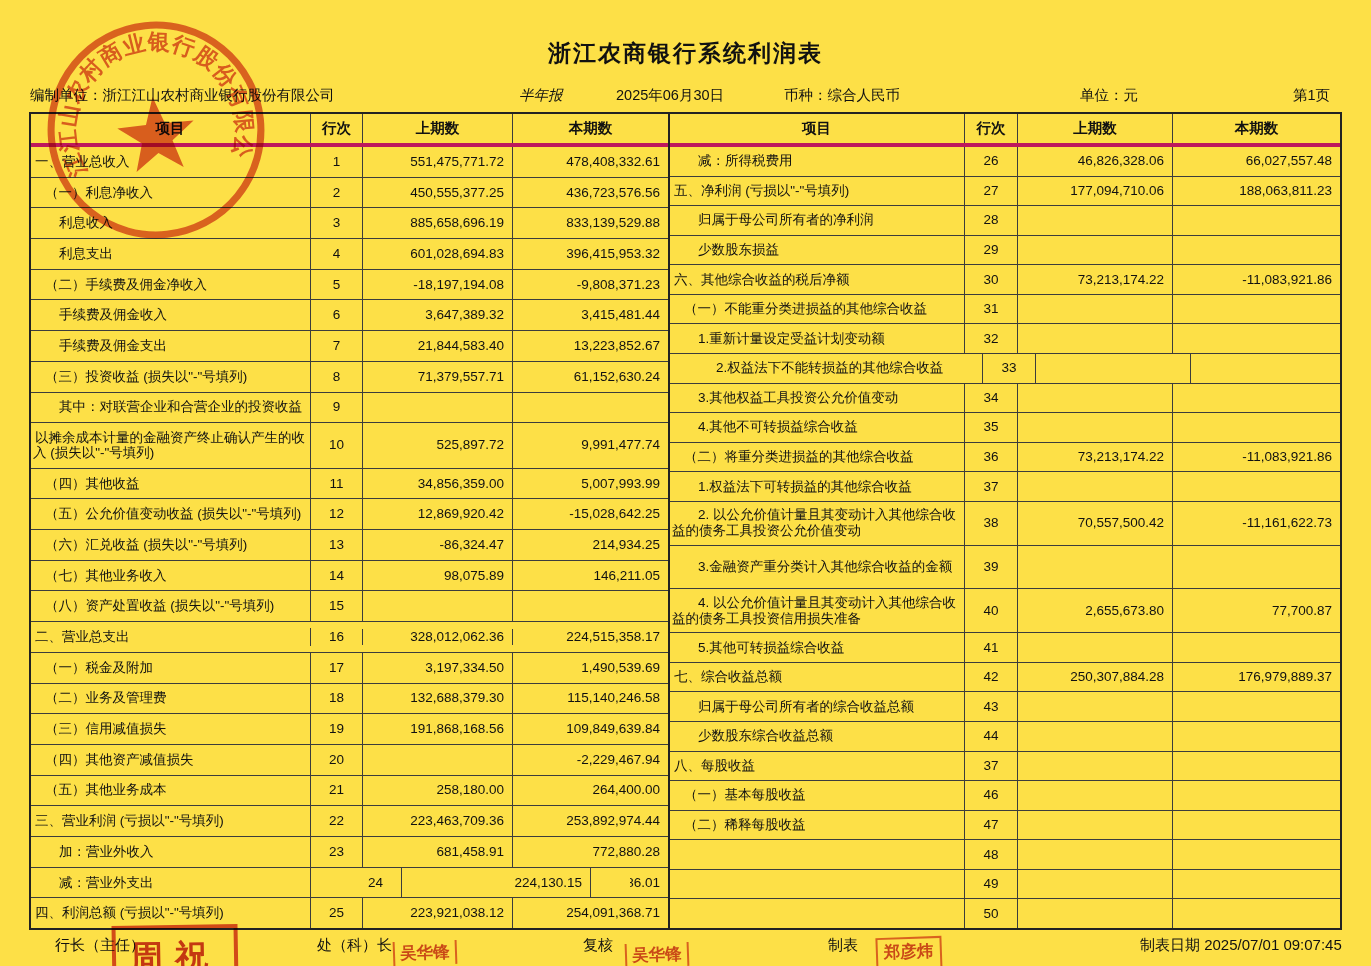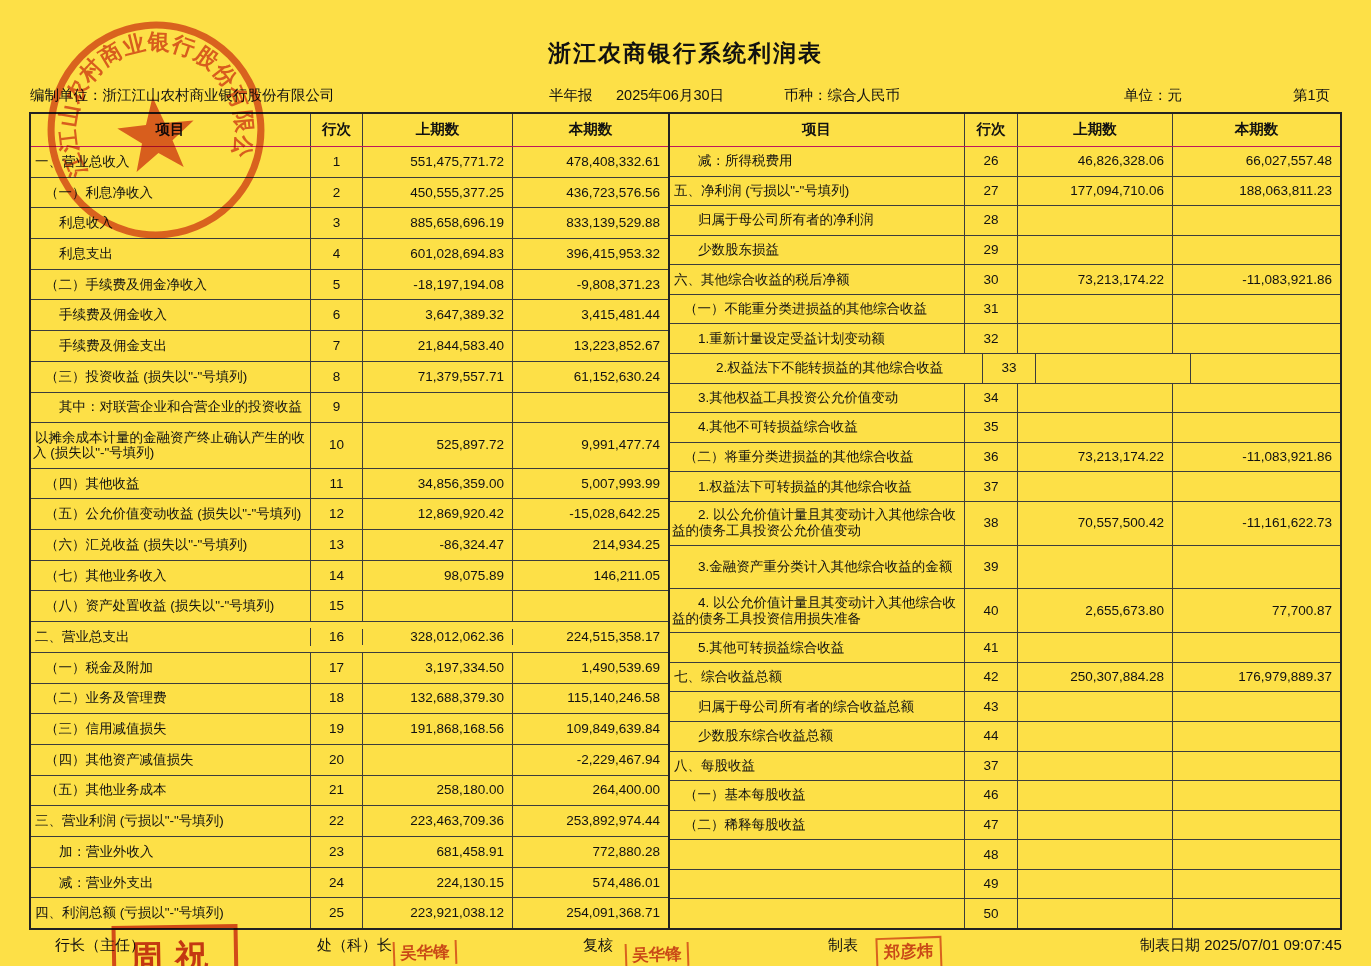--- a/index.html
+++ b/index.html
@@ -8,34 +8,34 @@
     position:relative; width:1371px; height:966px; background:#fde047;
     overflow:hidden; color:#111;
   }
   .doc-title {
     position:absolute; top:38px; left:0; width:100%;
     text-align:center; font-size:23px; font-weight:700; letter-spacing:2px;
   }
   .info-row { position:absolute; top:86px; left:0; width:100%; height:22px; font-size:14.5px; }
   .info-row span { position:absolute; white-space:nowrap; }
   .inf-unitname { left:30px; }
-  .inf-period   { left:549px; }
+  .inf-period   { left:519px;font-style:italic; }
   .inf-date     { left:616px; }
   .inf-currency { left:784px; }
-  .inf-unit     { left:1124px; }
+  .inf-unit     { left:1080px; }
   .inf-page     { left:1293px; }
 
   .ptable {
     position:absolute; left:29px; top:112px; width:1313px; height:818px;
     border:2px solid #222; display:flex; background:transparent;
   }
   .half { display:flex; flex-direction:column; height:100%; }
   .half-left  { width:639px; border-right:2px solid #222; }
   .half-right { flex:1; }
-  .thead { display:flex; height:33px; border-bottom:1px solid #be185d; flex:0 0 33px;justify-content:flex-end; }
+  .thead { display:flex; height:33px; border-bottom:4px solid #be185d; flex:0 0 33px;justify-content:flex-end; }
   .tbody { flex:1; display:flex; flex-direction:column; }
   .trow { display:flex; flex-basis:0; min-height:0; border-bottom:1px solid #3c3c3c; }
   .tbody .trow:last-child { border-bottom:none; }
   .tcell {
     display:flex; align-items:center; border-right:1px solid #3c3c3c;
     font-size:13.5px; line-height:1.18; overflow:hidden;
   }
   .tcell:last-child { border-right:none; }
   .hcell { justify-content:center; font-weight:600; font-size:14.5px; }
   .c-item { padding:1px 3px 1px 2px; }
@@ -282,21 +282,21 @@
             <div class="tcell c-num c-cur">253,892,974.44</div>
           </div>
           <div class="trow" style="flex-grow: 1;">
             <div class="tcell c-item">
               <div class="lvl2">加：营业外收入</div>
             </div>
             <div class="tcell c-line">23</div>
             <div class="tcell c-num c-prior">681,458.91</div>
             <div class="tcell c-num c-cur">772,880.28</div>
           </div>
-          <div class="trow" style="flex-grow: 1;">
+          <div class="trow" style="flex-grow: 1; gap: 39px;">
             <div class="tcell c-item">
               <div class="lvl2">减：营业外支出</div>
             </div>
             <div class="tcell c-line">24</div>
             <div class="tcell c-num c-prior">224,130.15</div>
             <div class="tcell c-num c-cur">574,486.01</div>
           </div>
           <div class="trow" style="flex-grow: 1;">
             <div class="tcell c-item">
               <div class="lvl0">四、利润总额 (亏损以"-"号填列)</div>

